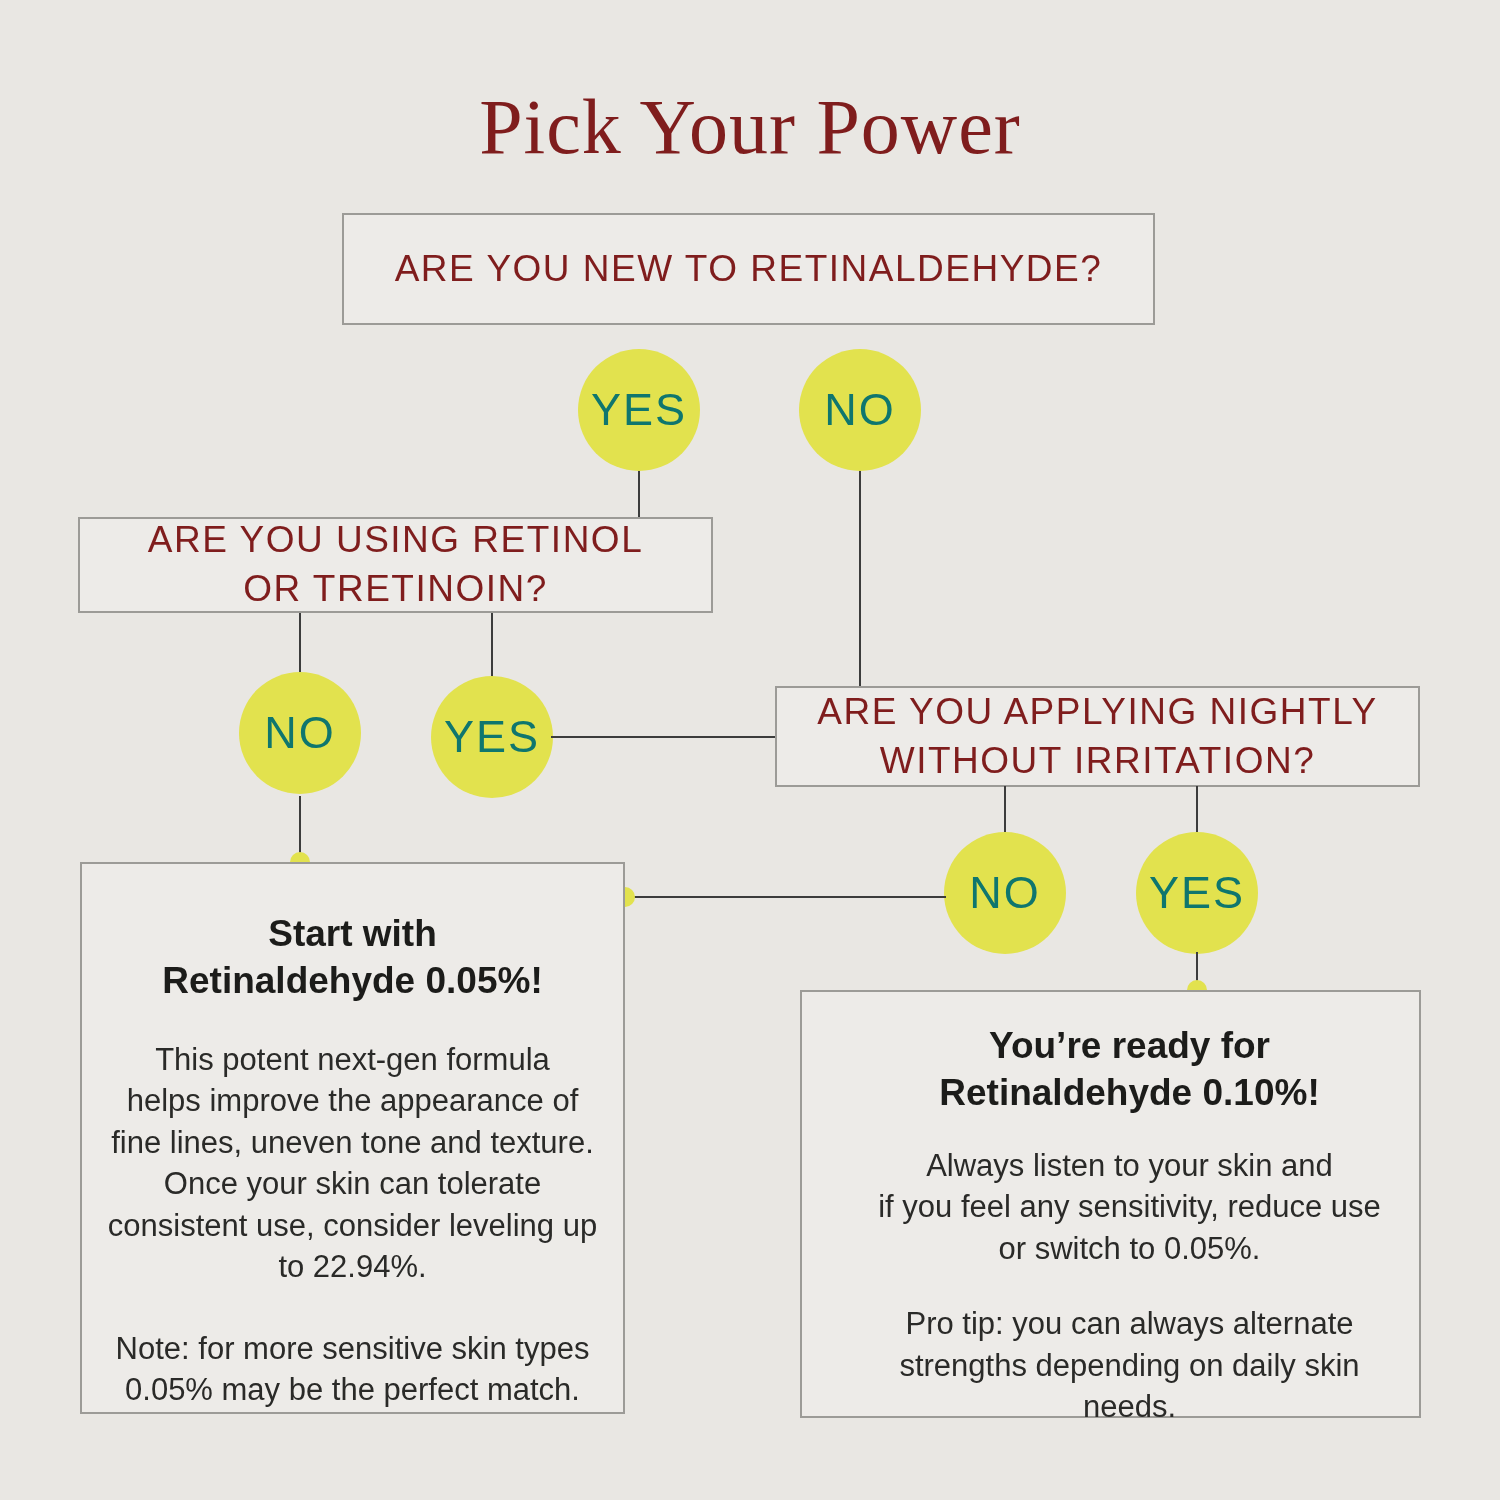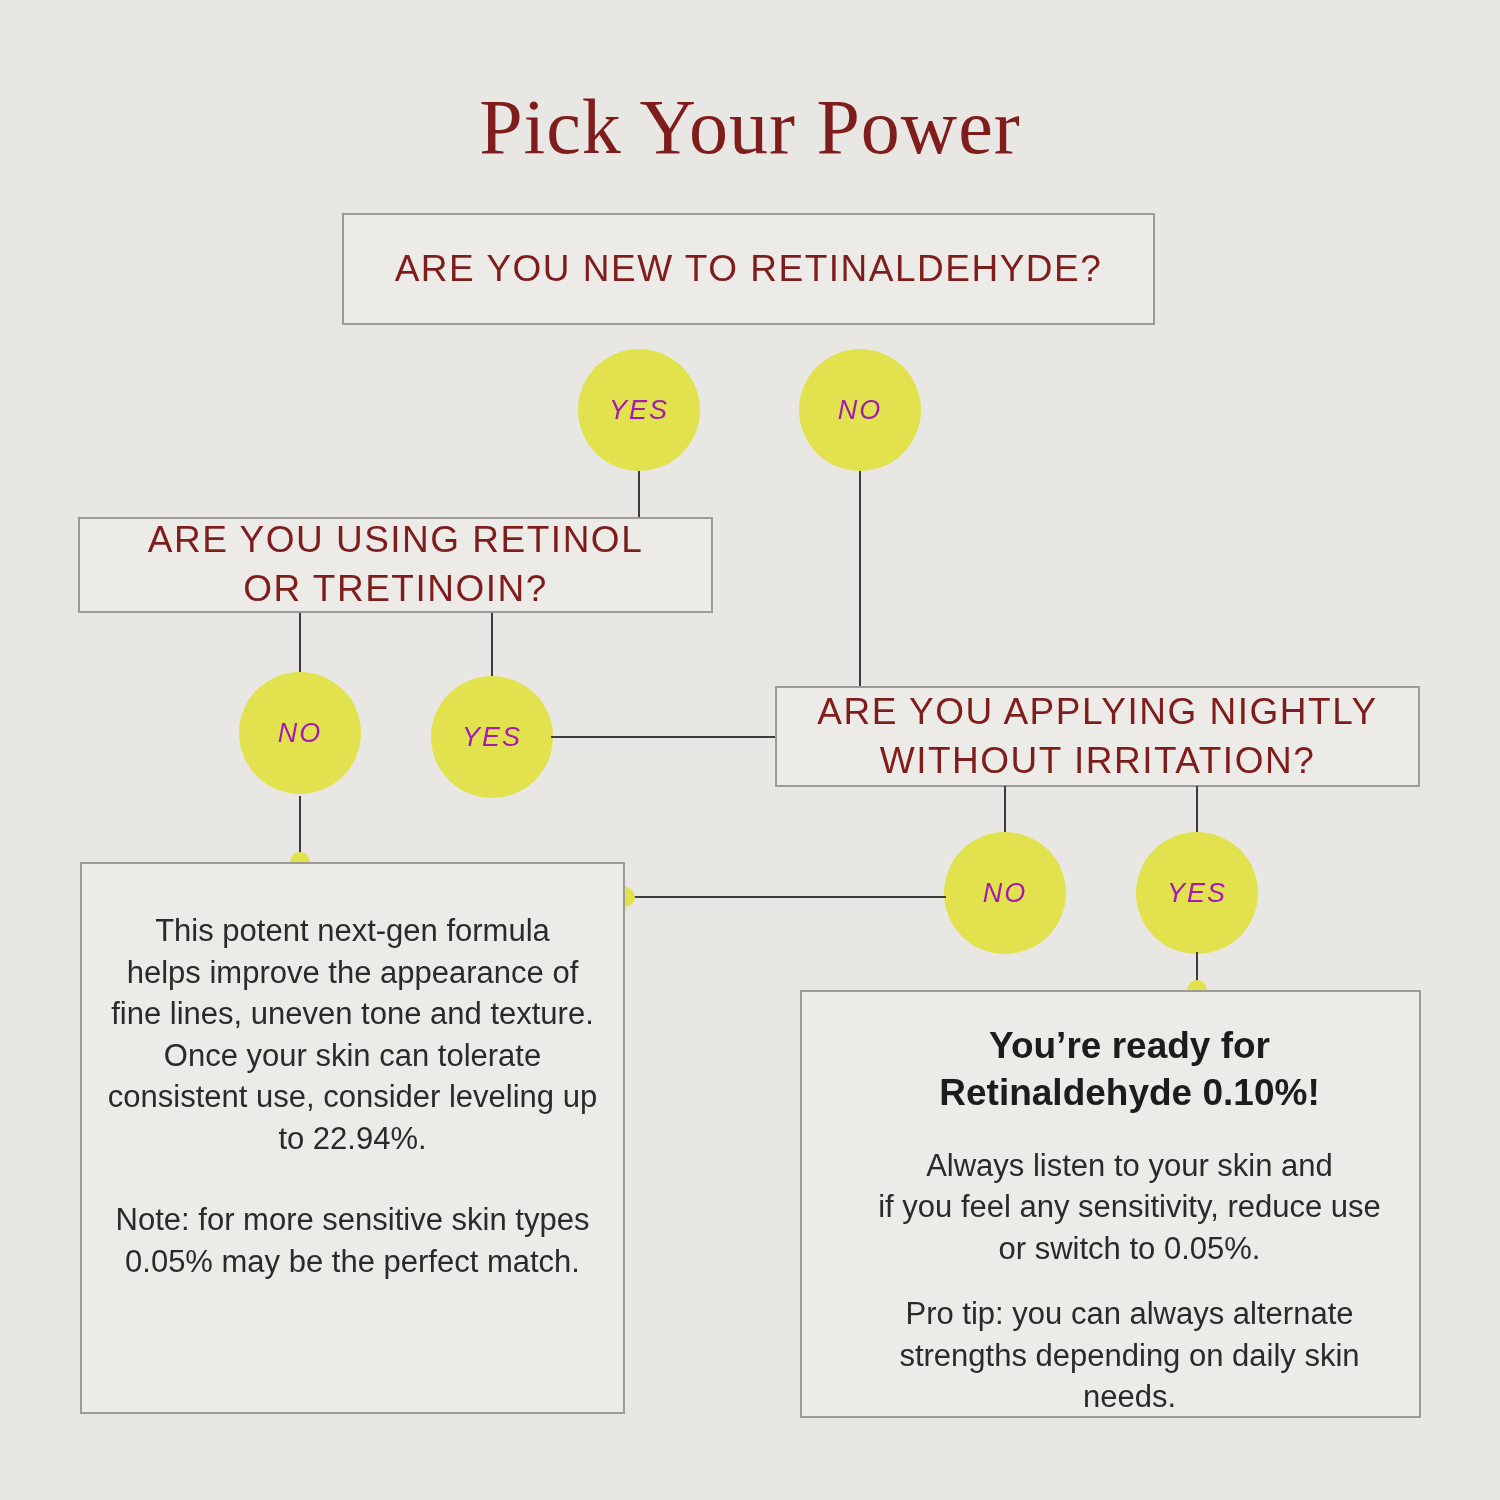--- a/index.html
+++ b/index.html
@@ -38,24 +38,23 @@
     white-space:pre-line;
     line-height:1.32;
     color:#7f1d1d;
   }
   .circle{
     position:absolute;
     width:122px;height:122px;
     border-radius:50%;
     background:#e2e24e;
     display:flex;align-items:center;justify-content:center;
-    font-size:27px;
+    font-size:45px;
     letter-spacing:2px;
-    color:#a21caf;
-    font-style:italic;
+    color:#0f766e;
   }
   .line{
     position:absolute;
     background:#3c3c3c;
   }
   .dot{
     position:absolute;
     width:20px;height:20px;border-radius:50%;
     background:#e2e24e;
   }
@@ -78,21 +77,21 @@
     font-size:31px;
     line-height:1.34;
     white-space:pre-line;
     color:#2a2a28;
   }
   #result-a{padding-top:46px;}
   #result-a .result-title{margin-bottom:34px;}
   #result-a .result-body{margin-bottom:40px;}
   #result-b{padding-top:30px;padding-left:38px;}
   #result-b .result-title{margin-bottom:28px;}
-  #result-b .result-body{margin-bottom:24px;}
+  #result-b .result-body{margin-bottom:34px;}
 </style>
 </head>
 <body>
 
 <div id="canvas">
 
   <div class="title">Pick Your Power</div>
 
   <div class="qbox" style="left:342px;top:213px;width:813px;height:112px;">
     <div class="qtext">ARE YOU NEW TO RETINALDEHYDE?</div>
@@ -142,20 +141,22 @@
   </div>
 
   <div class="line" style="left:625px;top:896px;width:321px;height:2px;"></div>
   <div class="line" style="left:1196px;top:952px;width:2px;height:38px;"></div>
 
   <div class="dot" style="left:290px;top:852px;"></div>
   <div class="dot" style="left:615px;top:887px;"></div>
   <div class="dot" style="left:1187px;top:980px;"></div>
 
   <div id="result-a" class="result" style="left:80px;top:862px;width:545px;height:552px;">
+    <div class="result-title">Start with
+Retinaldehyde 0.05%!</div>
     <div class="result-body">This potent next-gen formula
 helps improve the appearance of
 fine lines, uneven tone and texture.
 Once your skin can tolerate
 consistent use, consider leveling up
 to 22.94%.</div>
     <div class="result-note">Note: for more sensitive skin types
 0.05% may be the perfect match.</div>
   </div>
 

